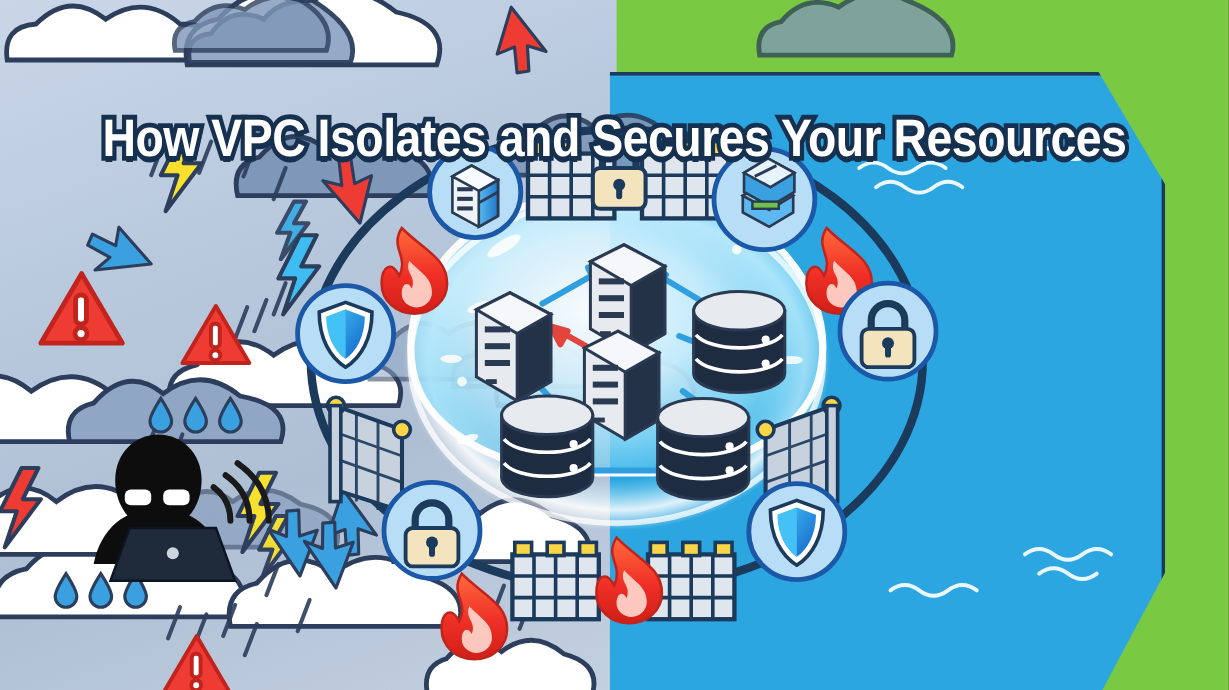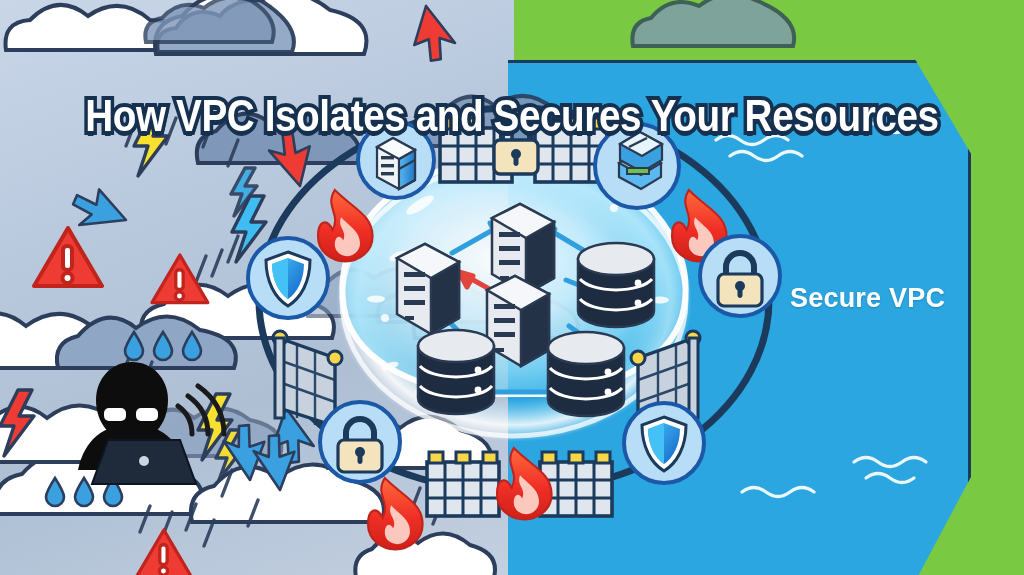--- a/index.html
+++ b/index.html
@@ -496,15 +496,14 @@
       <path d="M0-20 L16-14 C16 2 9 15 0 21 C-9 15 -16 2 -16-14 Z" fill="url(#shieldG)"></path>
       <path d="M0-20 L0 21 C-9 15 -16 2 -16-14 Z" fill="#45c2f5"></path>
     </g>
   </g>
 </svg>
 
 <div class="abs" id="title-band">
   <div id="title">How VPC Isolates and Secures Your Resources</div>
 </div>
 
-<div class="abs" id="vpc-label">Secure VPC</div>
 
 </div>
 
 </body></html>

